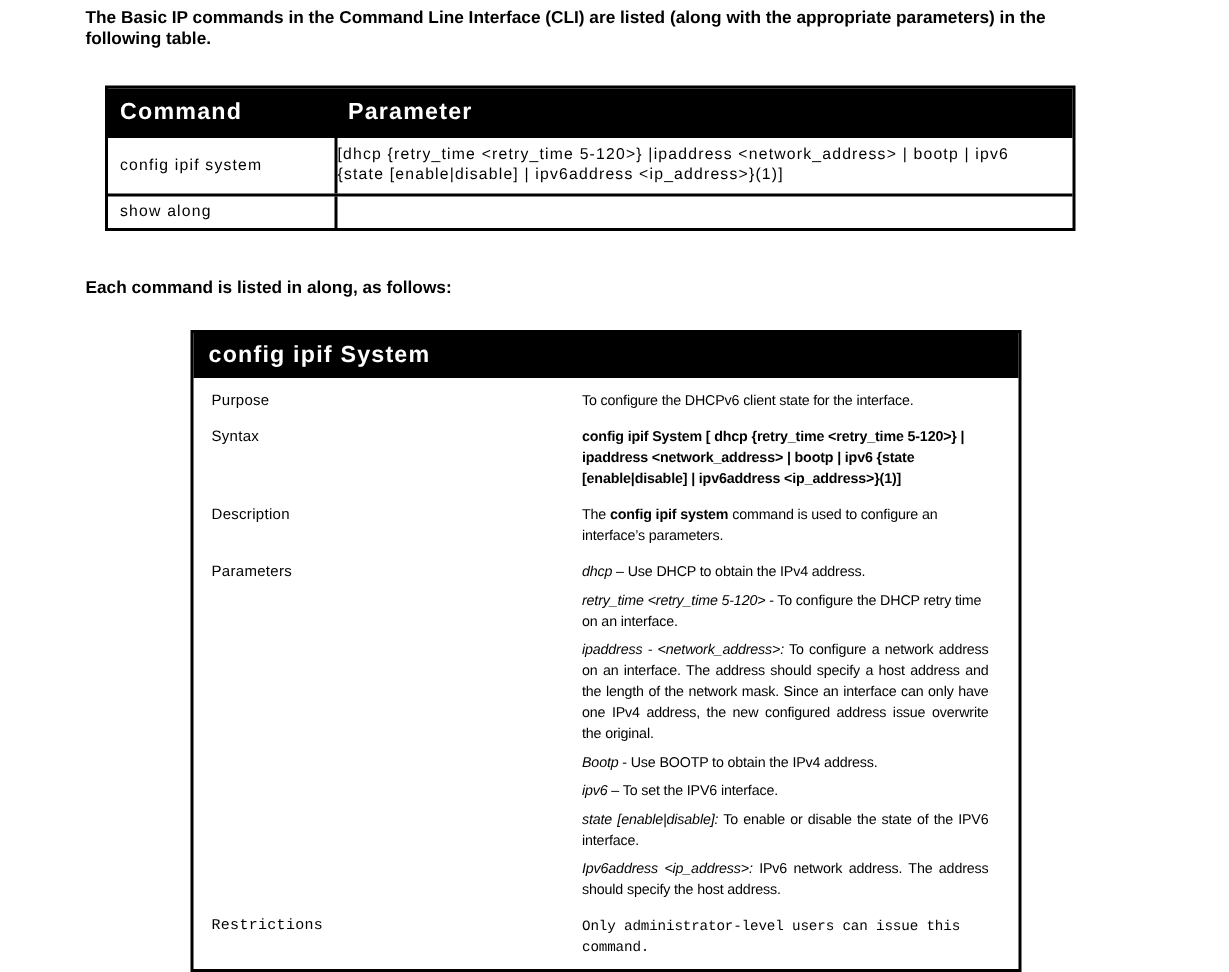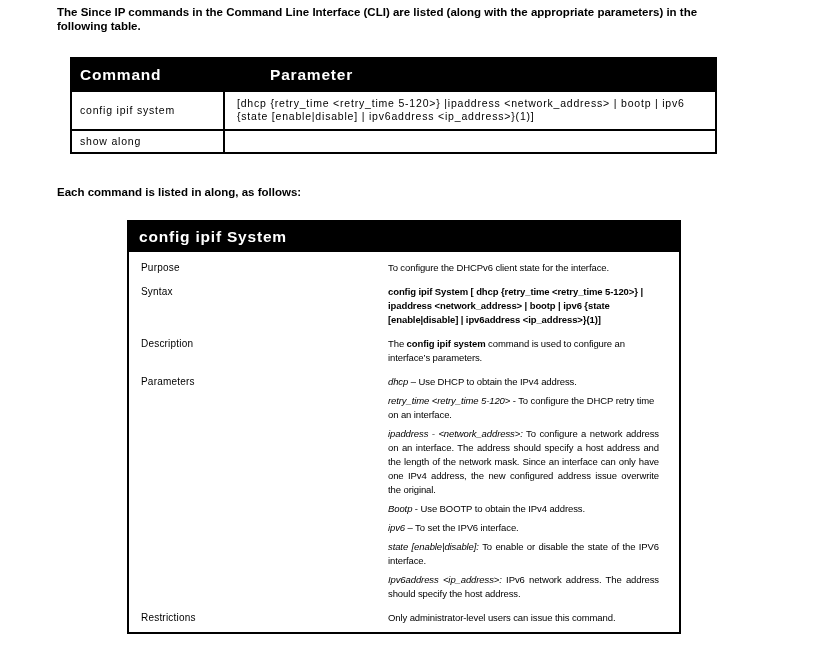--- a/index.html
+++ b/index.html
@@ -38,21 +38,20 @@
     width: 647px;
     border: 2px solid #000;
     background: #fff;
   }
   .cmd-header {
     display: flex;
     background: #000;
     color: #fff;
     height: 31px;
     align-items: center;
-    gap: 38px;
   }
   .cmd-th {
     font-size: 15.5px;
     font-weight: bold;
     letter-spacing: 0.8px;
   }
   .cmd-th.c1 { width: 153px; padding-left: 8px; flex: none; }
   .cmd-th.c2 { flex: 1; padding-left: 7px; }
   .cmd-row { display: flex; border-top: 2px solid #000; }
   .cmd-row .cell {
@@ -63,21 +62,21 @@
   .cmd-row .c1 {
     width: 153px;
     flex: none;
     border-right: 2px solid #000;
     display: flex;
     align-items: center;
     padding: 4px 4px 4px 8px;
   }
   .cmd-row .c2 {
     flex: 1;
-    padding: 5px 8px 5px 12px;
+    padding: 5px 8px 5px 0;
   }
   .cmd-row.r1 { min-height: 39px; }
   .cmd-row.r2 { min-height: 22px; }
 
   
   .detail-table {
     position: absolute;
     left: 127px;
     top: 220px;
     width: 554px;
@@ -90,21 +89,21 @@
     height: 30px;
     display: flex;
     align-items: center;
     padding-left: 10px;
     font-size: 15.5px;
     font-weight: bold;
     letter-spacing: 0.8px;
   }
   .detail-body { padding: 9px 0 7px 0; }
   .det-row { display: flex; margin-bottom: 10px; }
-  .det-row:last-child { margin-bottom: 0; }
+  .det-row:last-child { margin-bottom: 0; font-family: Liberation Mono, monospace; }
   .det-label {
     width: 259px;
     flex: none;
     padding-left: 12px;
     font-size: 10px;
     line-height: 14px;
     letter-spacing: 0.2px;
   }
   .det-value {
     width: 291px;
@@ -116,21 +115,21 @@
   }
   .det-para { margin-bottom: 5px; }
   .det-para:last-child { margin-bottom: 0; }
   .det-para.justify { text-align: justify; }
   .seg-b { font-weight: bold; }
   .seg-i { font-style: italic; }
 </style>
 </head>
 <body>
 
-<p class="intro">The Since IP commands in the Command Line Interface (CLI) are listed (along with the appropriate parameters) in the following table.</p>
+<p class="intro">The Basic IP commands in the Command Line Interface (CLI) are listed (along with the appropriate parameters) in the following table.</p>
 
 <div class="cmd-table">
   <div class="cmd-header">
     <div class="cmd-th c1">Command</div>
     <div class="cmd-th c2">Parameter</div>
   </div>
   <div id="cmd-rows">
       <div class="cmd-row r1">
         <div class="cell c1">config ipif system</div>
         <div class="cell c2">[dhcp {retry_time &lt;retry_time 5-120&gt;} |ipaddress &lt;network_address&gt; | bootp | ipv6 {state [enable|disable] | ipv6address &lt;ip_address&gt;}(1)]</div>

